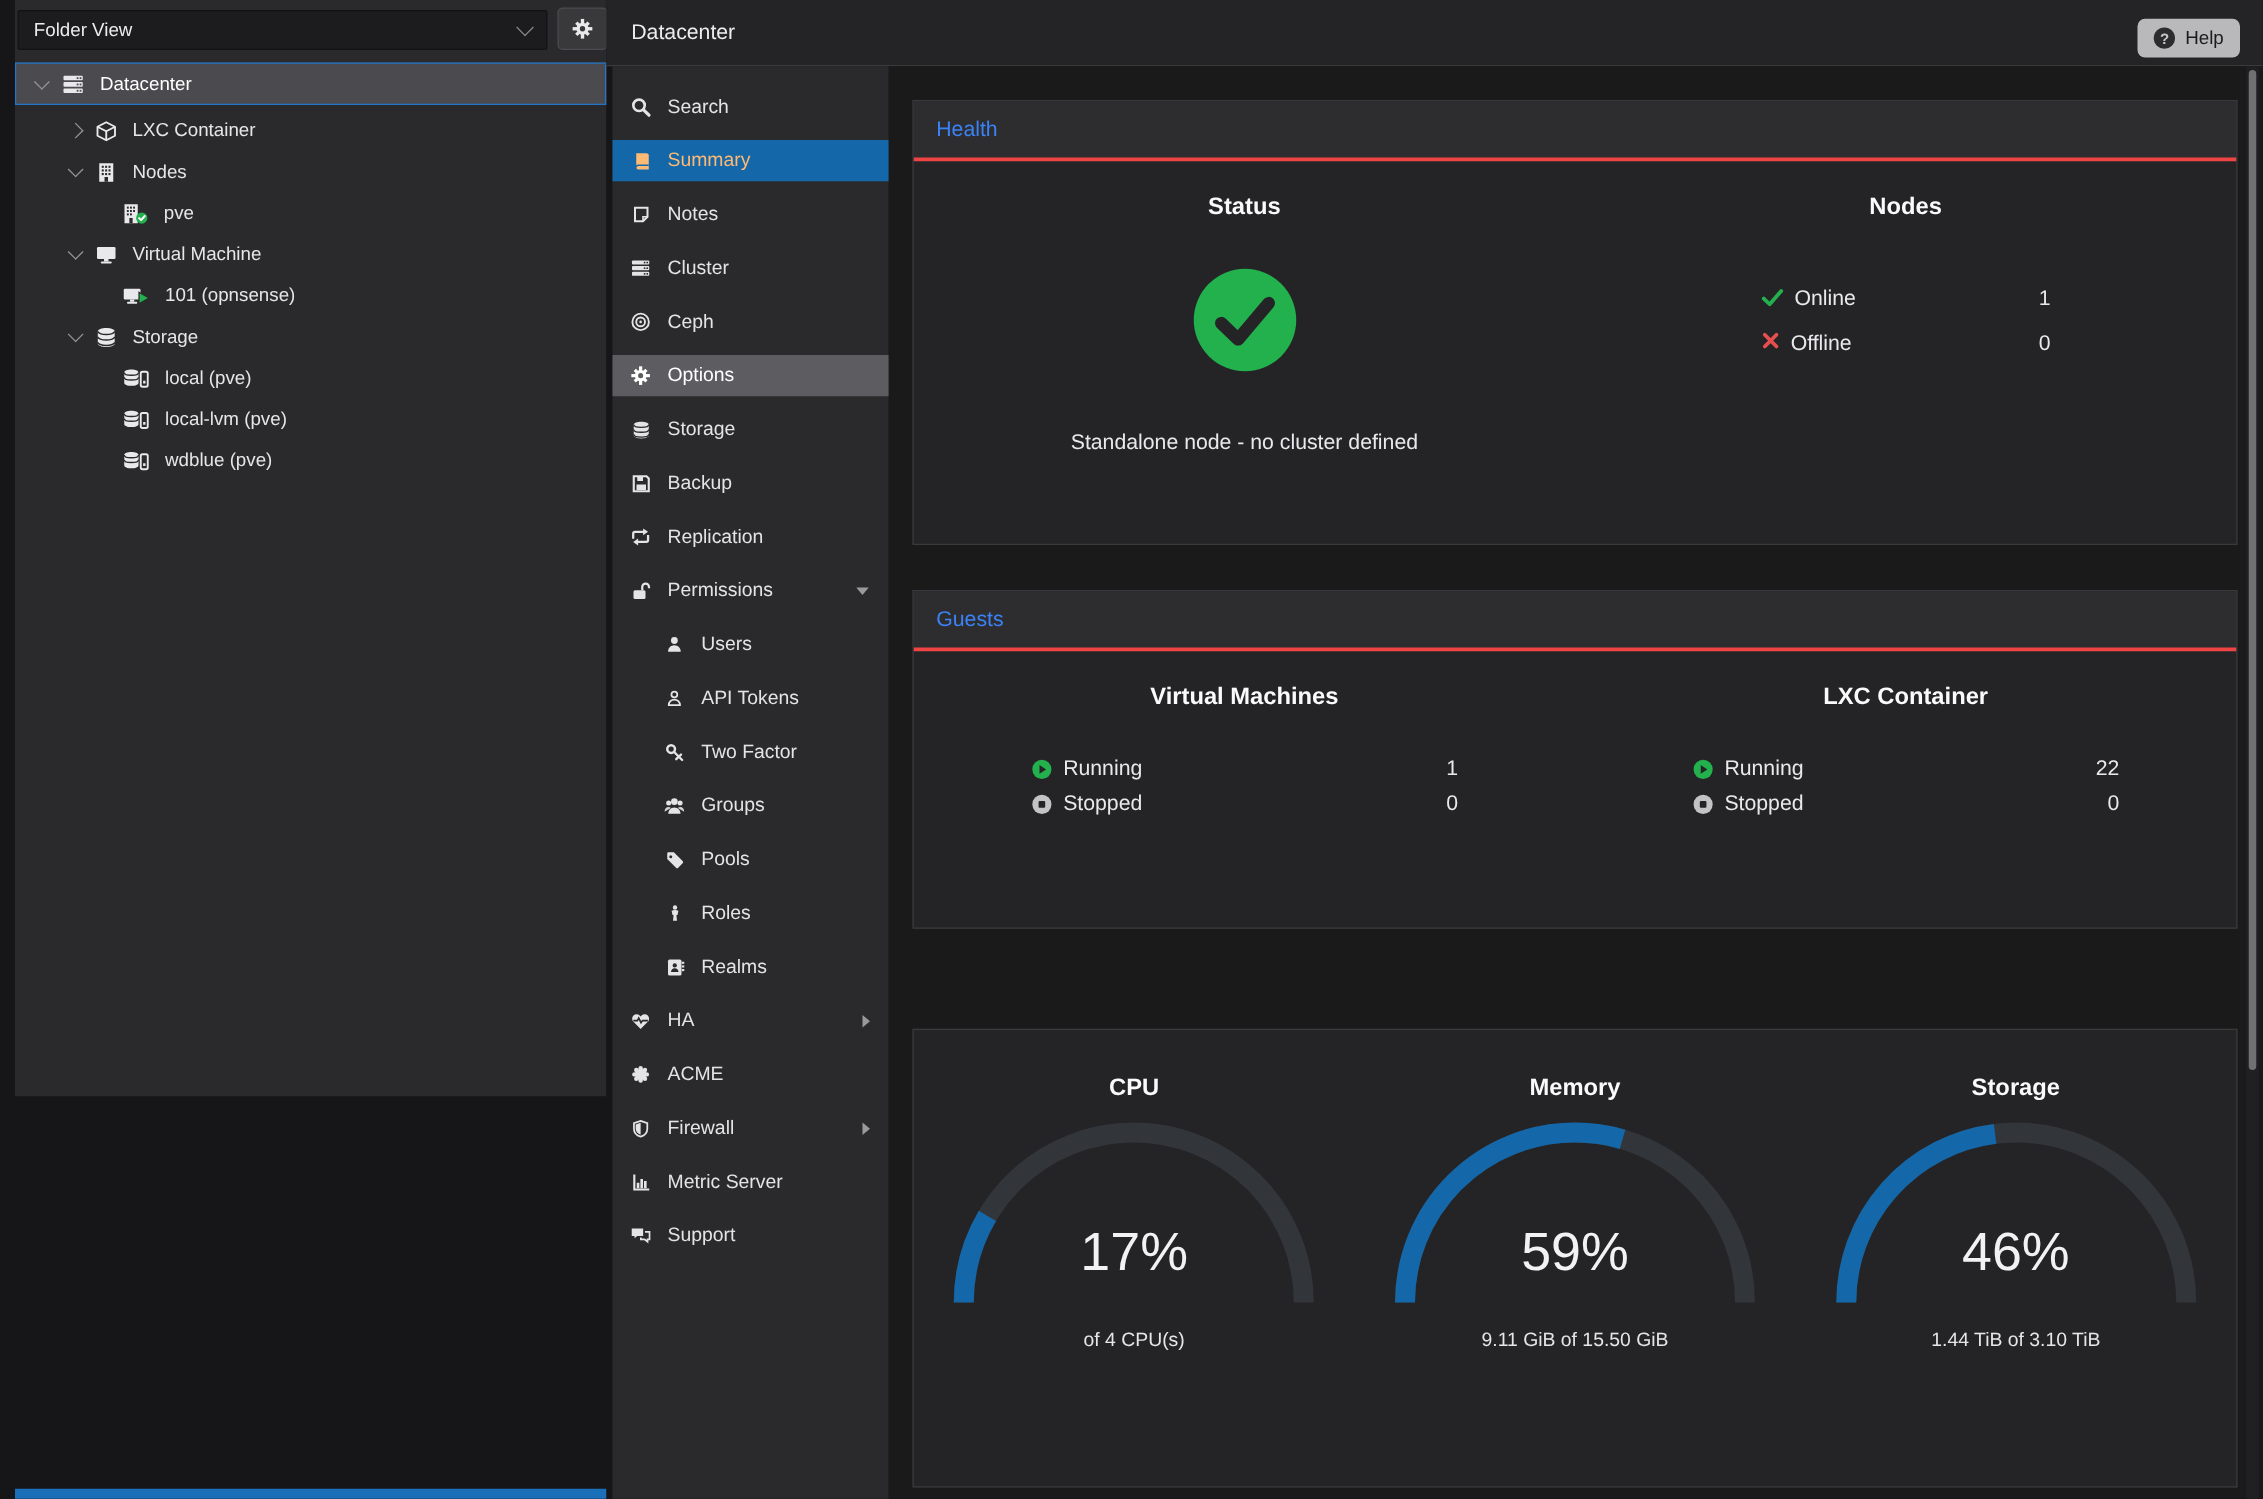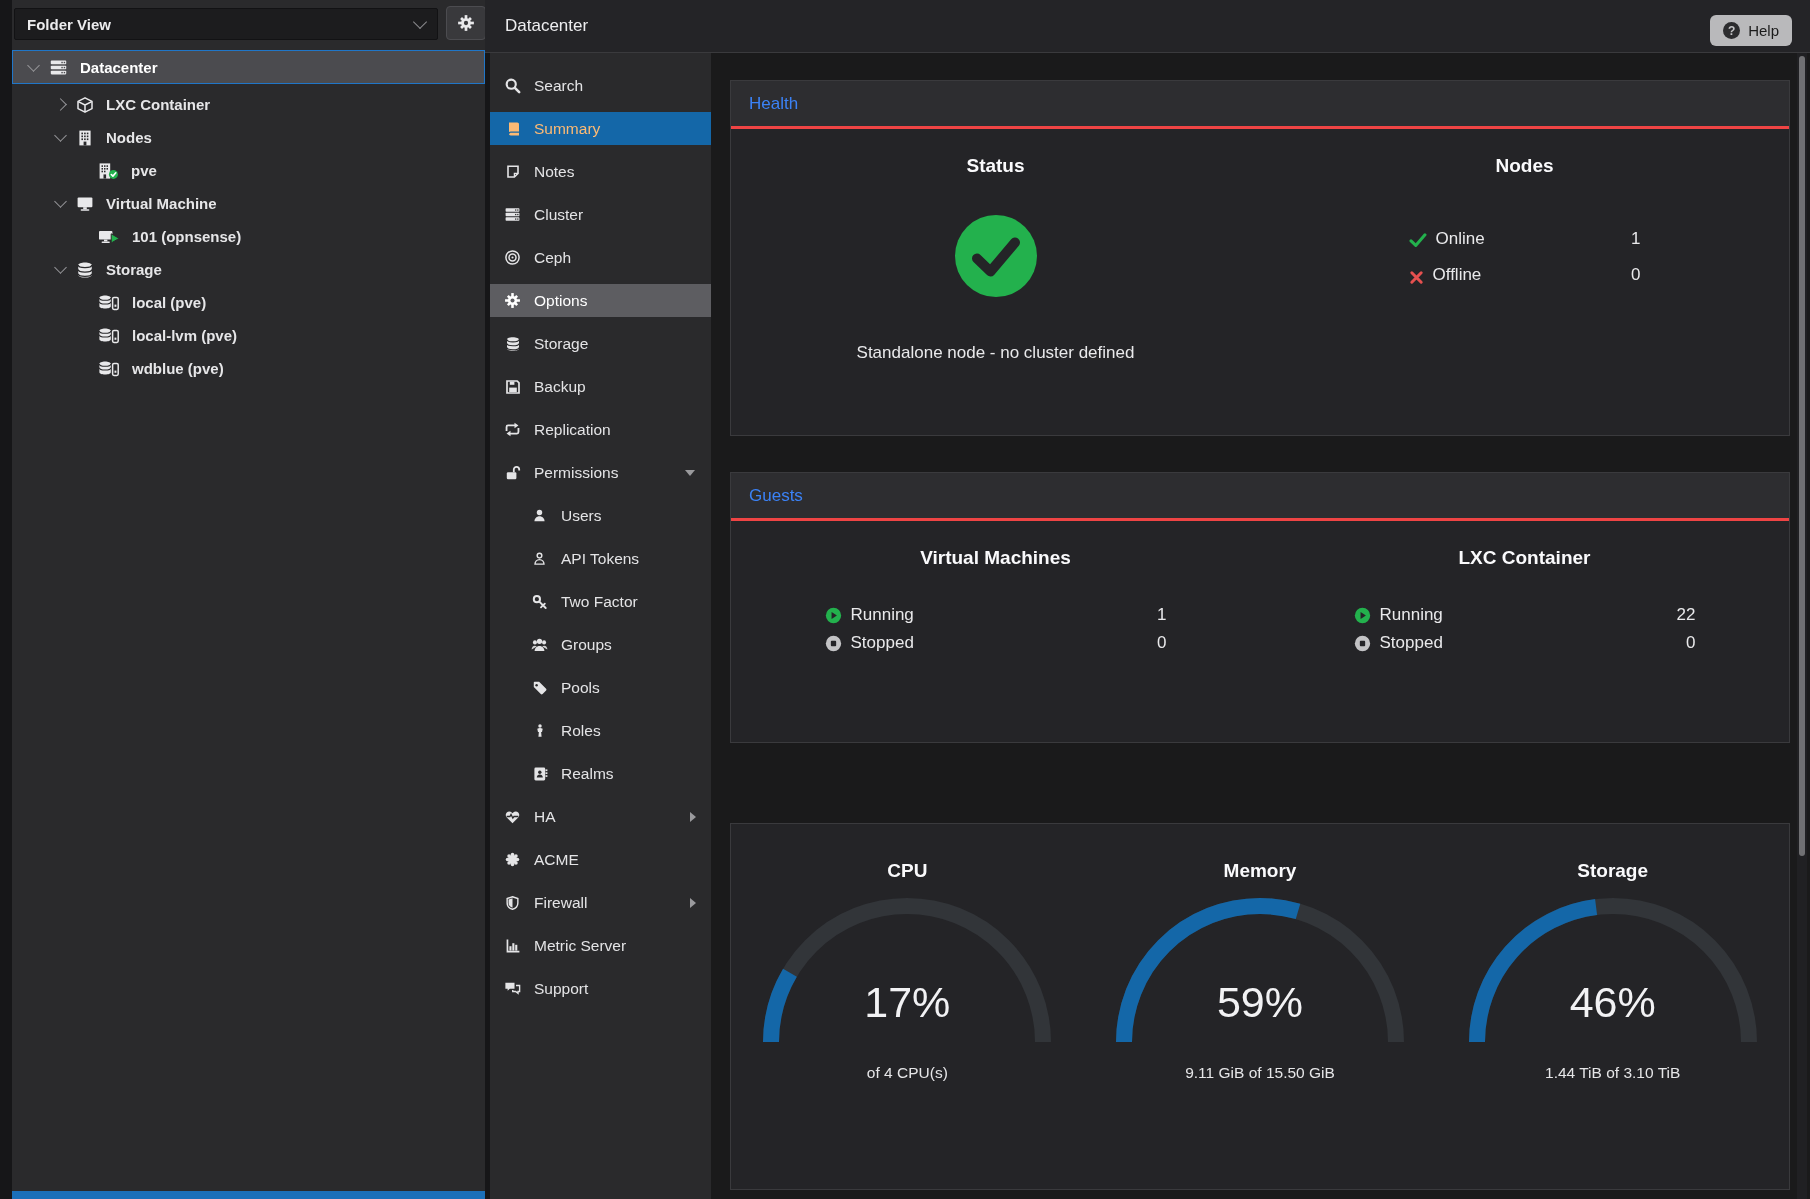--- a/index.html
+++ b/index.html
@@ -3,21 +3,21 @@
 <meta charset="utf-8">
 <style>
   html,body{margin:0;padding:0;}
   body{
     width:1810px;height:1199px;position:relative;overflow:hidden;
     background:#161618;
     font-family:"Liberation Sans","DejaVu Sans",sans-serif;
     -webkit-font-smoothing:antialiased;
   }
   
-  .tree-panel{position:absolute;left:12px;top:0;width:473px;height:1191px;background:#2a2a2c;font-weight:bold;}
+  .tree-panel{position:absolute;left:12px;top:0;width:473px;height:877px;background:#2a2a2c;}
   .blue-strip{position:absolute;left:12px;top:1191px;width:473px;height:8px;background:#1b6fb9;}
   .combo{position:absolute;left:2px;top:8px;width:424px;height:32px;box-sizing:border-box;
     background:#1c1c1e;border:1px solid #121214;border-radius:2px;display:flex;align-items:center;
     padding:0 12px;color:#ececee;font-size:15px;}
   .combo-chev{width:9px;height:9px;border-right:1.6px solid #8a8a8d;border-bottom:1.6px solid #8a8a8d;
     transform:rotate(45deg);margin-left:auto;margin-top:-4px;}
   .gear-btn{position:absolute;left:434px;top:6px;width:40px;height:34px;box-sizing:border-box;
     background:#39393c;border:1px solid #4c4c50;border-radius:4px;display:flex;align-items:center;justify-content:center;color:#e9e9eb;}
   .tree{position:absolute;left:0;top:50px;right:0;}
   .trow{height:33px;display:flex;align-items:center;color:#e6e6e8;font-size:15px;box-sizing:border-box;}
@@ -62,21 +62,21 @@
     padding-left:18px;font-size:17px;color:#3b82f6;}
   #health{top:80px;height:356px;}
   #guests{top:472px;height:271px;}
   #resources{top:823px;height:367px;}
   .cols{display:flex;}
   .col{flex:1;text-align:center;}
   .col-heading{margin-top:26px;font-size:19px;font-weight:bold;color:#fafafc;}
   .status-icon{margin-top:36px;}
   .status-msg{margin-top:40px;font-size:17px;color:#e9e9eb;}
   .noderows{width:232px;margin:52px auto 0;font-size:17px;color:#e9e9eb;text-align:left;}
-  .nrow{display:flex;align-items:flex-end;margin-bottom:16px;}
+  .nrow{display:flex;align-items:flex-start;margin-bottom:16px;}
   .nico{display:flex;margin-right:9px;flex:none;}
   .nval{margin-left:auto;}
   .grows{width:342px;margin:36px auto 0;font-size:17px;color:#e9e9eb;text-align:left;}
   .grow{display:flex;align-items:center;margin-bottom:8px;}
   .gheading{margin-top:36px;font-size:19px;font-weight:bold;color:#fafafc;}
   .gauge{position:relative;width:300px;height:152px;margin:14px auto 0;}
   .gpct{position:absolute;left:0;right:0;top:82px;font-size:43px;color:#f2f2f4;}
   .gsub{margin-top:16px;font-size:15.5px;color:#e6e6e8;}
 </style>
 </head>

